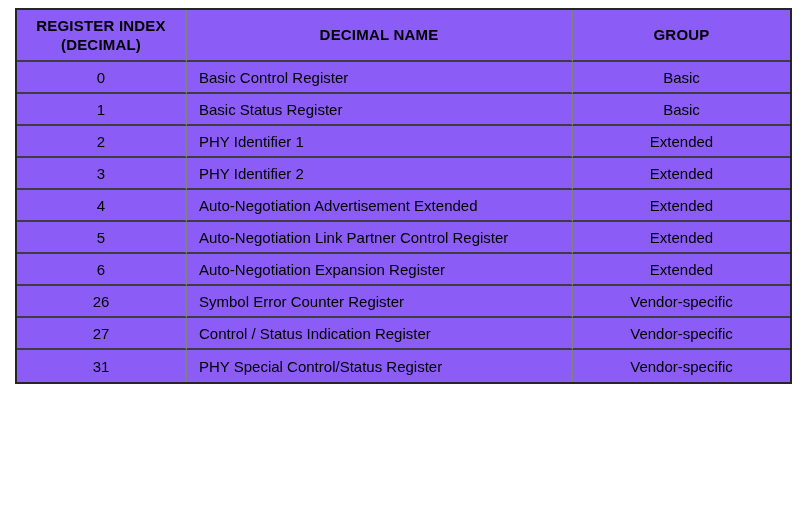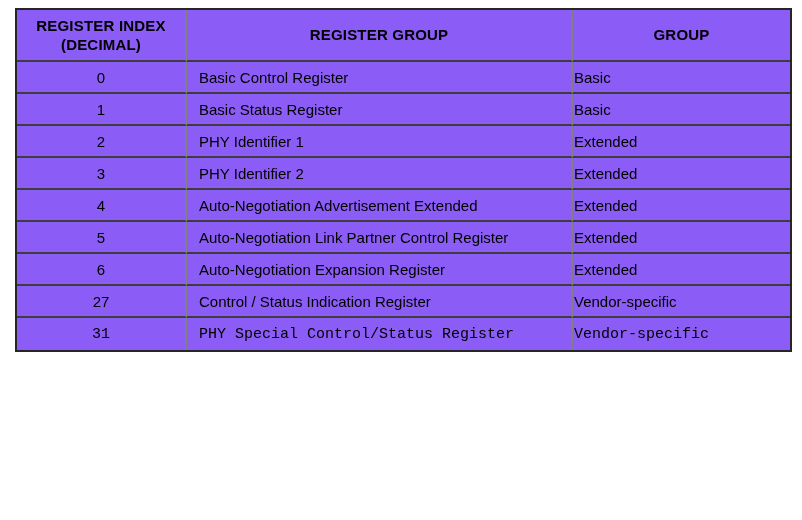--- a/index.html
+++ b/index.html
@@ -30,52 +30,52 @@
   th, td {
     box-sizing: border-box;
     border-right: 2px solid #7f7f7f;
     border-bottom: 2px solid #3d3d3d;
     font-size: 15px;
     color: #000000;
     vertical-align: middle;
     overflow: hidden;
   }
   th:last-child, td:last-child { border-right: none; }
-  tbody tr:last-child td { border-bottom: none; font-family: Liberation Mono, monospace; }
+  tbody tr:last-child td { border-bottom: none; }
   thead th {
     font-weight: bold;
     height: 52px;
     text-align: center;
     white-space: pre-line;
     line-height: 1.3;
     letter-spacing: 0.2px;
   }
   tbody td { height: 32px; }
   .col-index { width: 170px; }
   .col-name  { width: 386px; }
   .col-group { width: 217px; }
   td.cell-index { text-align: center; }
   td.cell-name  { text-align: left; padding-left: 12px; }
-  td.cell-group { }
+  td.cell-group { text-align: center; }
 </style>
 </head>
 <body>
 
 <div class="table-wrap">
   <table class="register-table">
     <colgroup>
       <col class="col-index">
       <col class="col-name">
       <col class="col-group">
     </colgroup>
     <thead>
       <tr>
         <th>REGISTER INDEX
 (DECIMAL)</th>
-        <th>REGISTER GROUP</th>
+        <th>DECIMAL NAME</th>
         <th>GROUP</th>
       </tr>
     </thead>
     <tbody id="table-body">
         <tr>
           <td class="cell-index">0</td>
           <td class="cell-name">Basic Control Register</td>
           <td class="cell-group">Basic</td>
         </tr>
         <tr>
@@ -102,20 +102,25 @@
           <td class="cell-index">5</td>
           <td class="cell-name">Auto-Negotiation Link Partner Control Register</td>
           <td class="cell-group">Extended</td>
         </tr>
         <tr>
           <td class="cell-index">6</td>
           <td class="cell-name">Auto-Negotiation Expansion Register</td>
           <td class="cell-group">Extended</td>
         </tr>
         <tr>
+          <td class="cell-index">26</td>
+          <td class="cell-name">Symbol Error Counter Register</td>
+          <td class="cell-group">Vendor-specific</td>
+        </tr>
+        <tr>
           <td class="cell-index">27</td>
           <td class="cell-name">Control / Status Indication Register</td>
           <td class="cell-group">Vendor-specific</td>
         </tr>
         <tr>
           <td class="cell-index">31</td>
           <td class="cell-name">PHY Special Control/Status Register</td>
           <td class="cell-group">Vendor-specific</td>
         </tr>
       </tbody>

